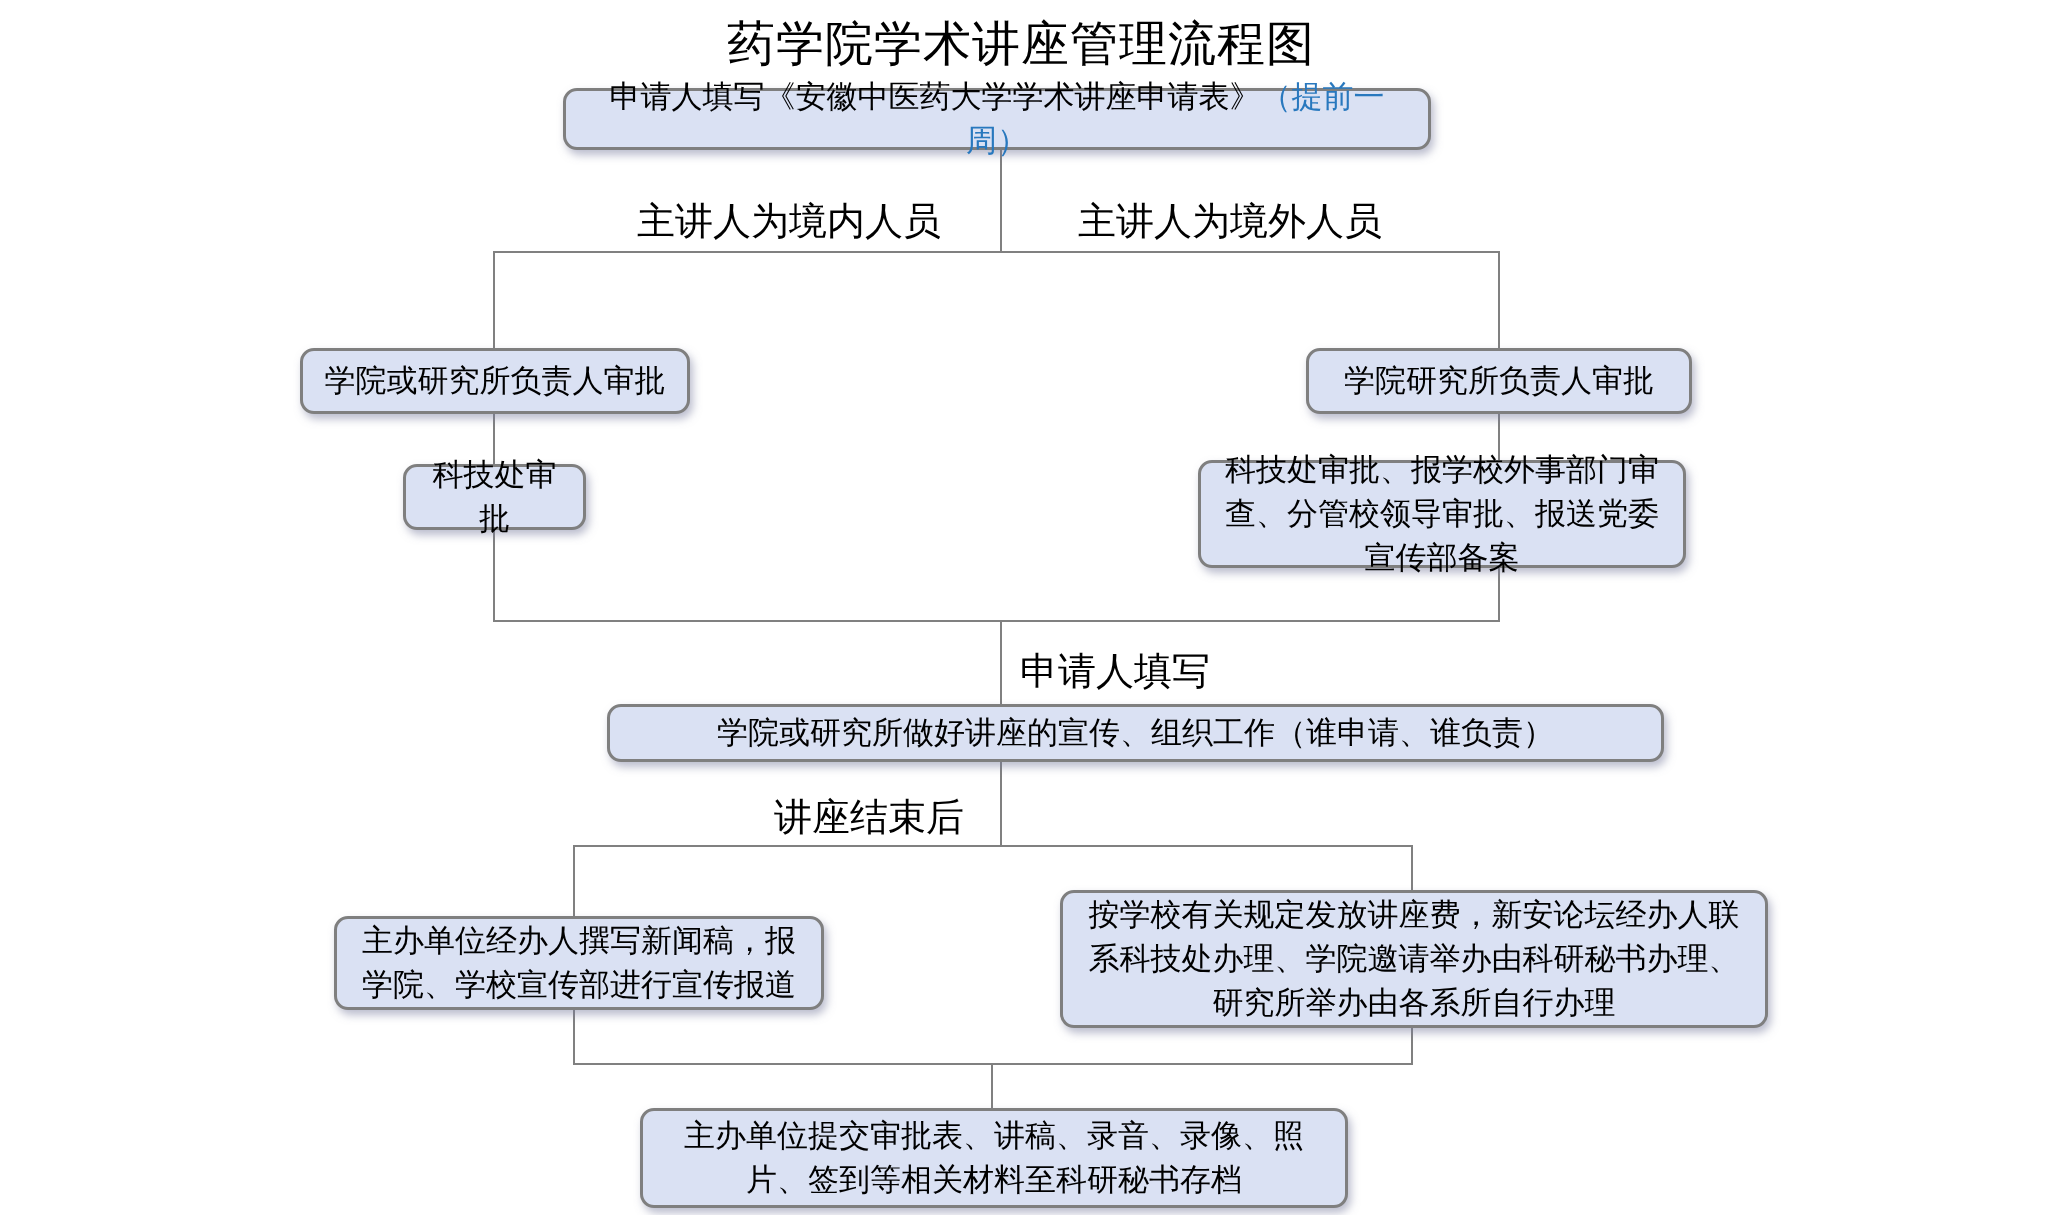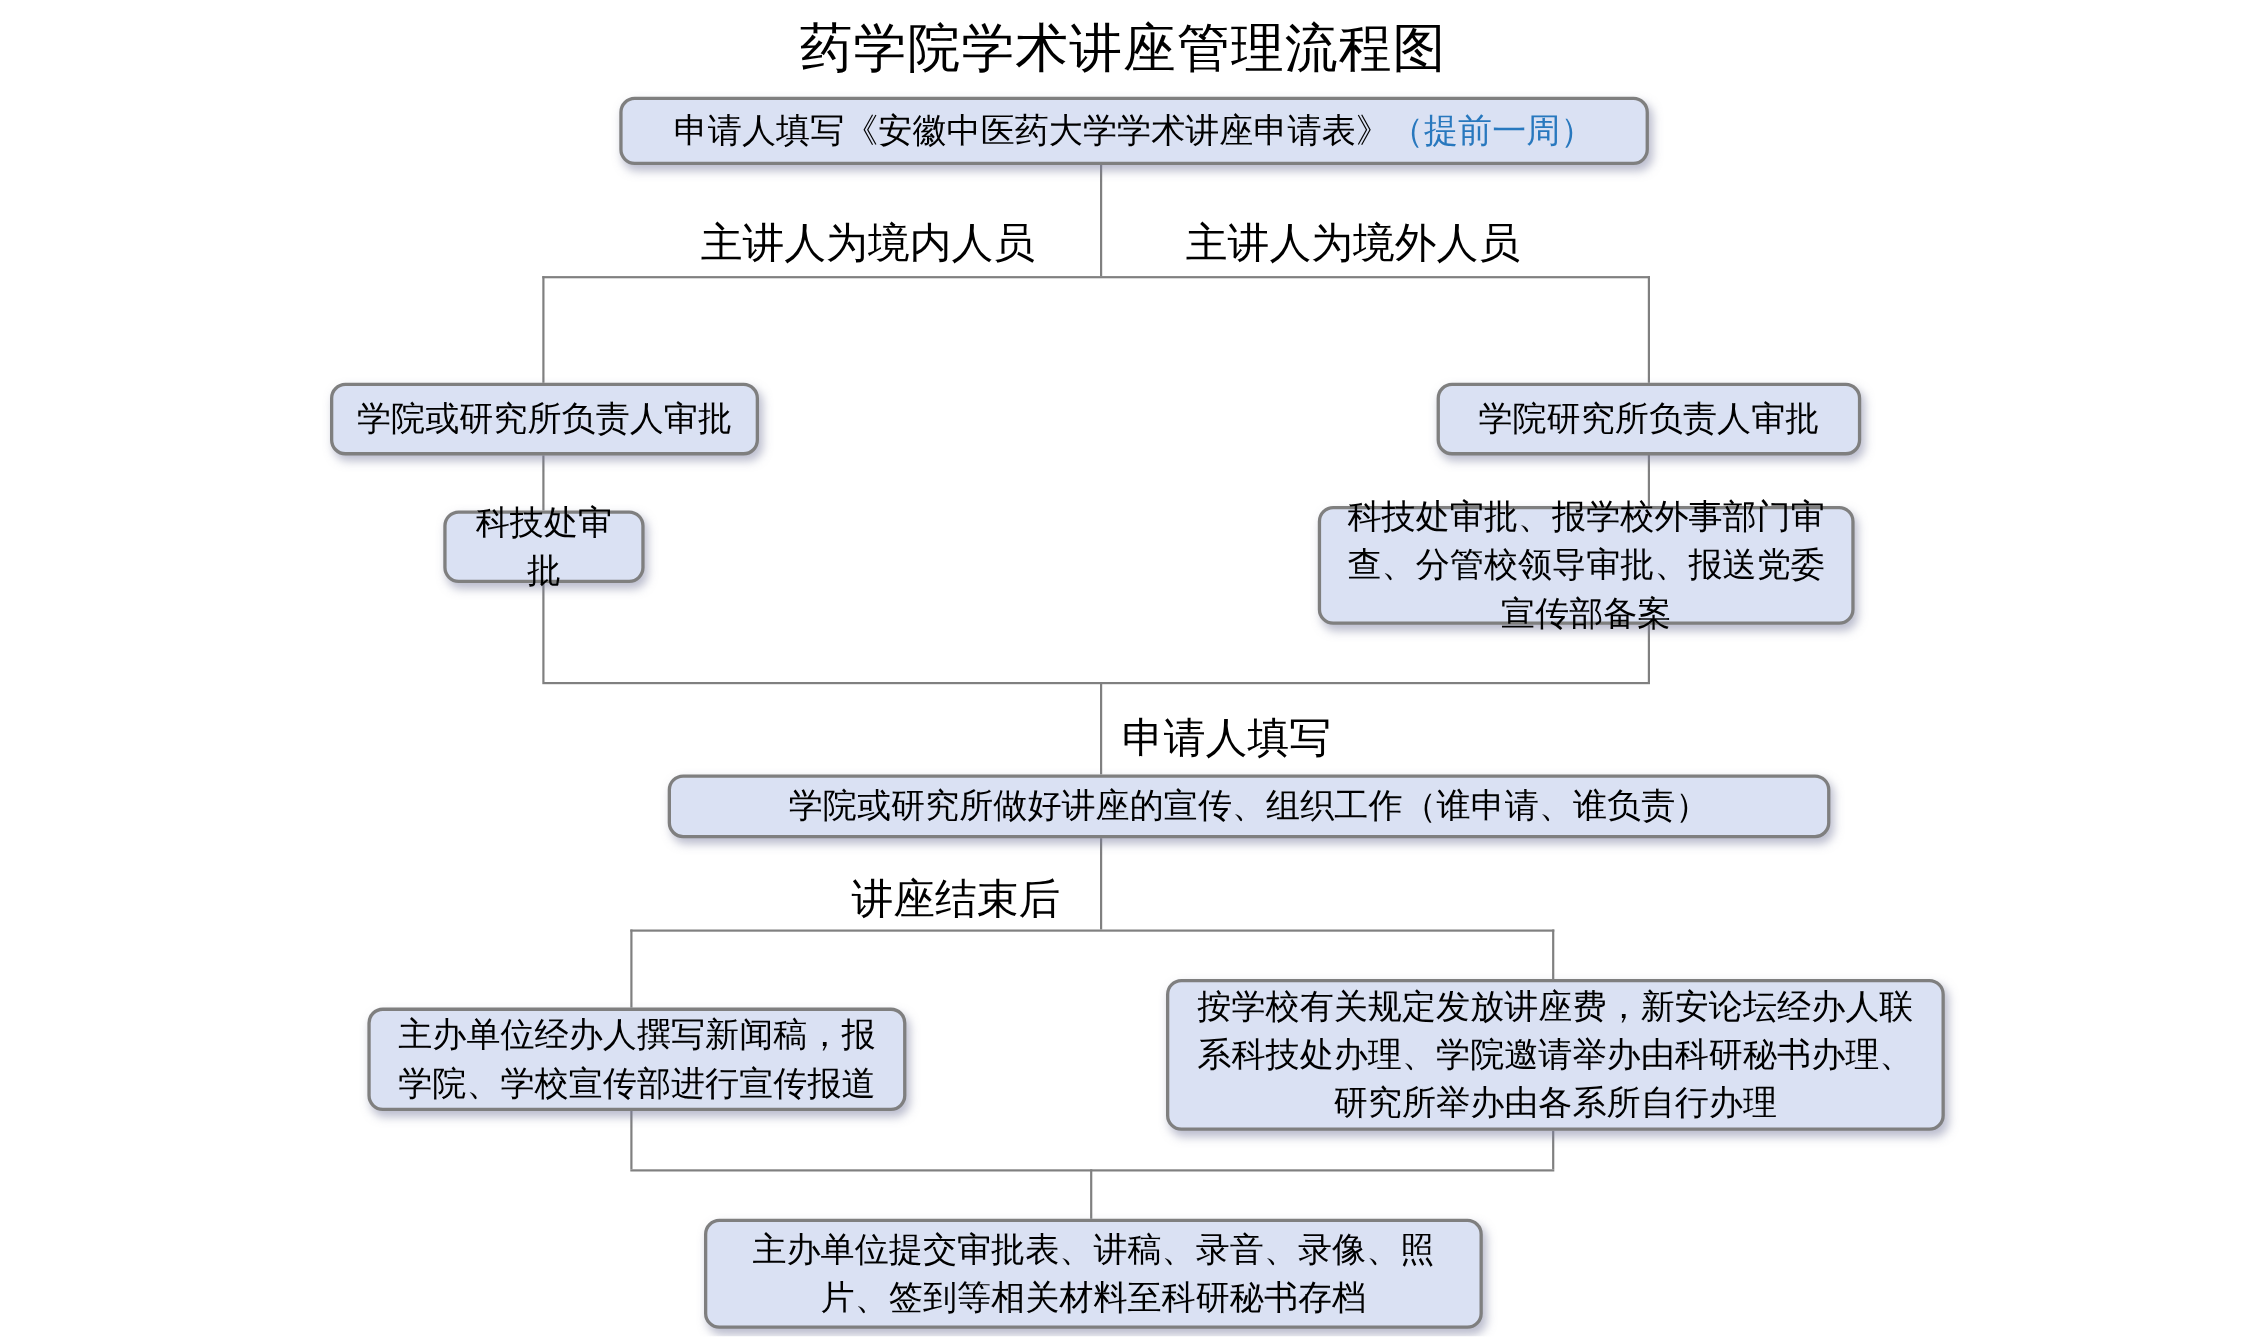--- a/index.html
+++ b/index.html
@@ -66,21 +66,21 @@
   <div class="line" style="left:573px;top:1010px;width:2px;height:53px;"></div>
   <div class="line" style="left:1411px;top:1028px;width:2px;height:35px;"></div>
   <div class="line" style="left:573px;top:1063px;width:840px;height:2px;"></div>
   <div class="line" style="left:991px;top:1063px;width:2px;height:45px;"></div>
 
   <div class="flow-label centered" style="left:789px;top:196px;">主讲人为境内人员</div>
   <div class="flow-label centered" style="left:1230px;top:196px;">主讲人为境外人员</div>
   <div class="flow-label" style="left:1020px;top:646px;">申请人填写</div>
   <div class="flow-label centered" style="left:869px;top:792px;text-align:center;">讲座结束后</div>
 
-  <div class="node" style="left:563px;top:88px;width:936px;height:62px;">
+  <div class="node" style="left:563px;top:88px;width:868px;height:62px;">
     <span>
       <span>申请人填写《安徽中医药大学学术讲座申请表》</span><span class="note">（提前一周）</span>
     </span>
   </div>
 
   <div class="node" style="left:300px;top:348px;width:390px;height:66px;">学院或研究所负责人审批</div>
 
   <div class="node" style="left:403px;top:464px;width:183px;height:66px;">科技处审批</div>
 
   <div class="node" style="left:1306px;top:348px;width:386px;height:66px;">学院研究所负责人审批</div>

